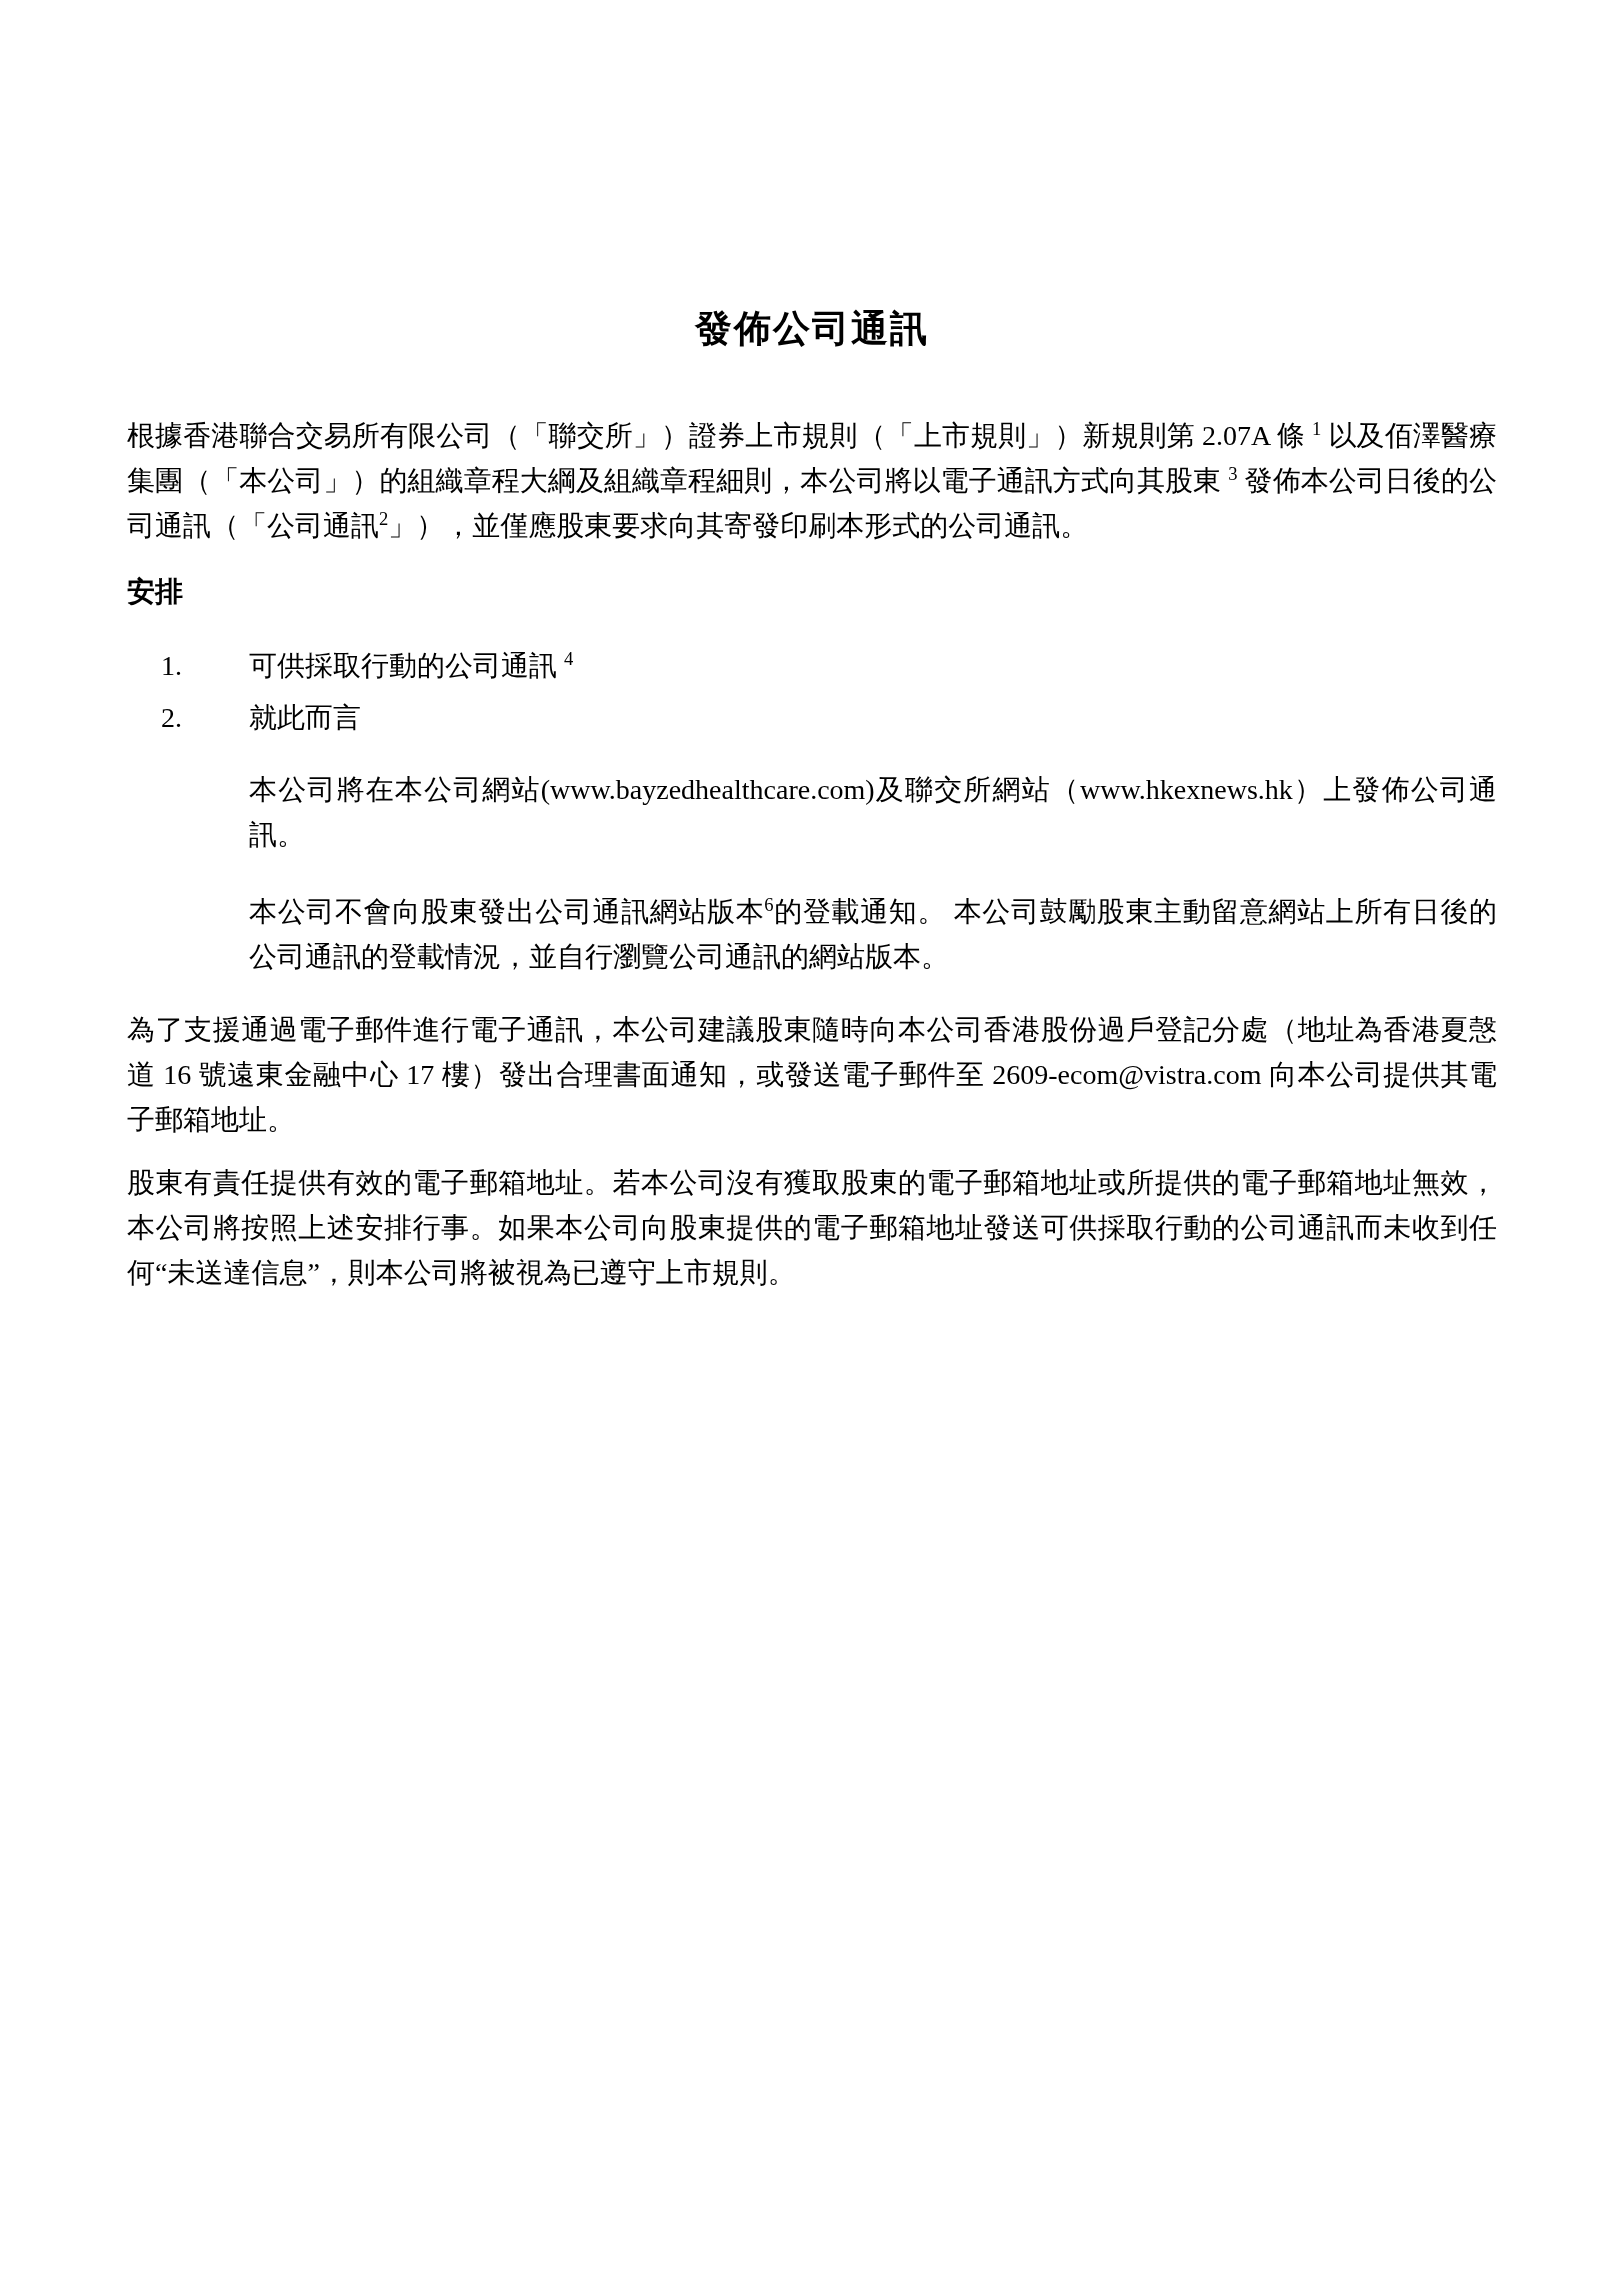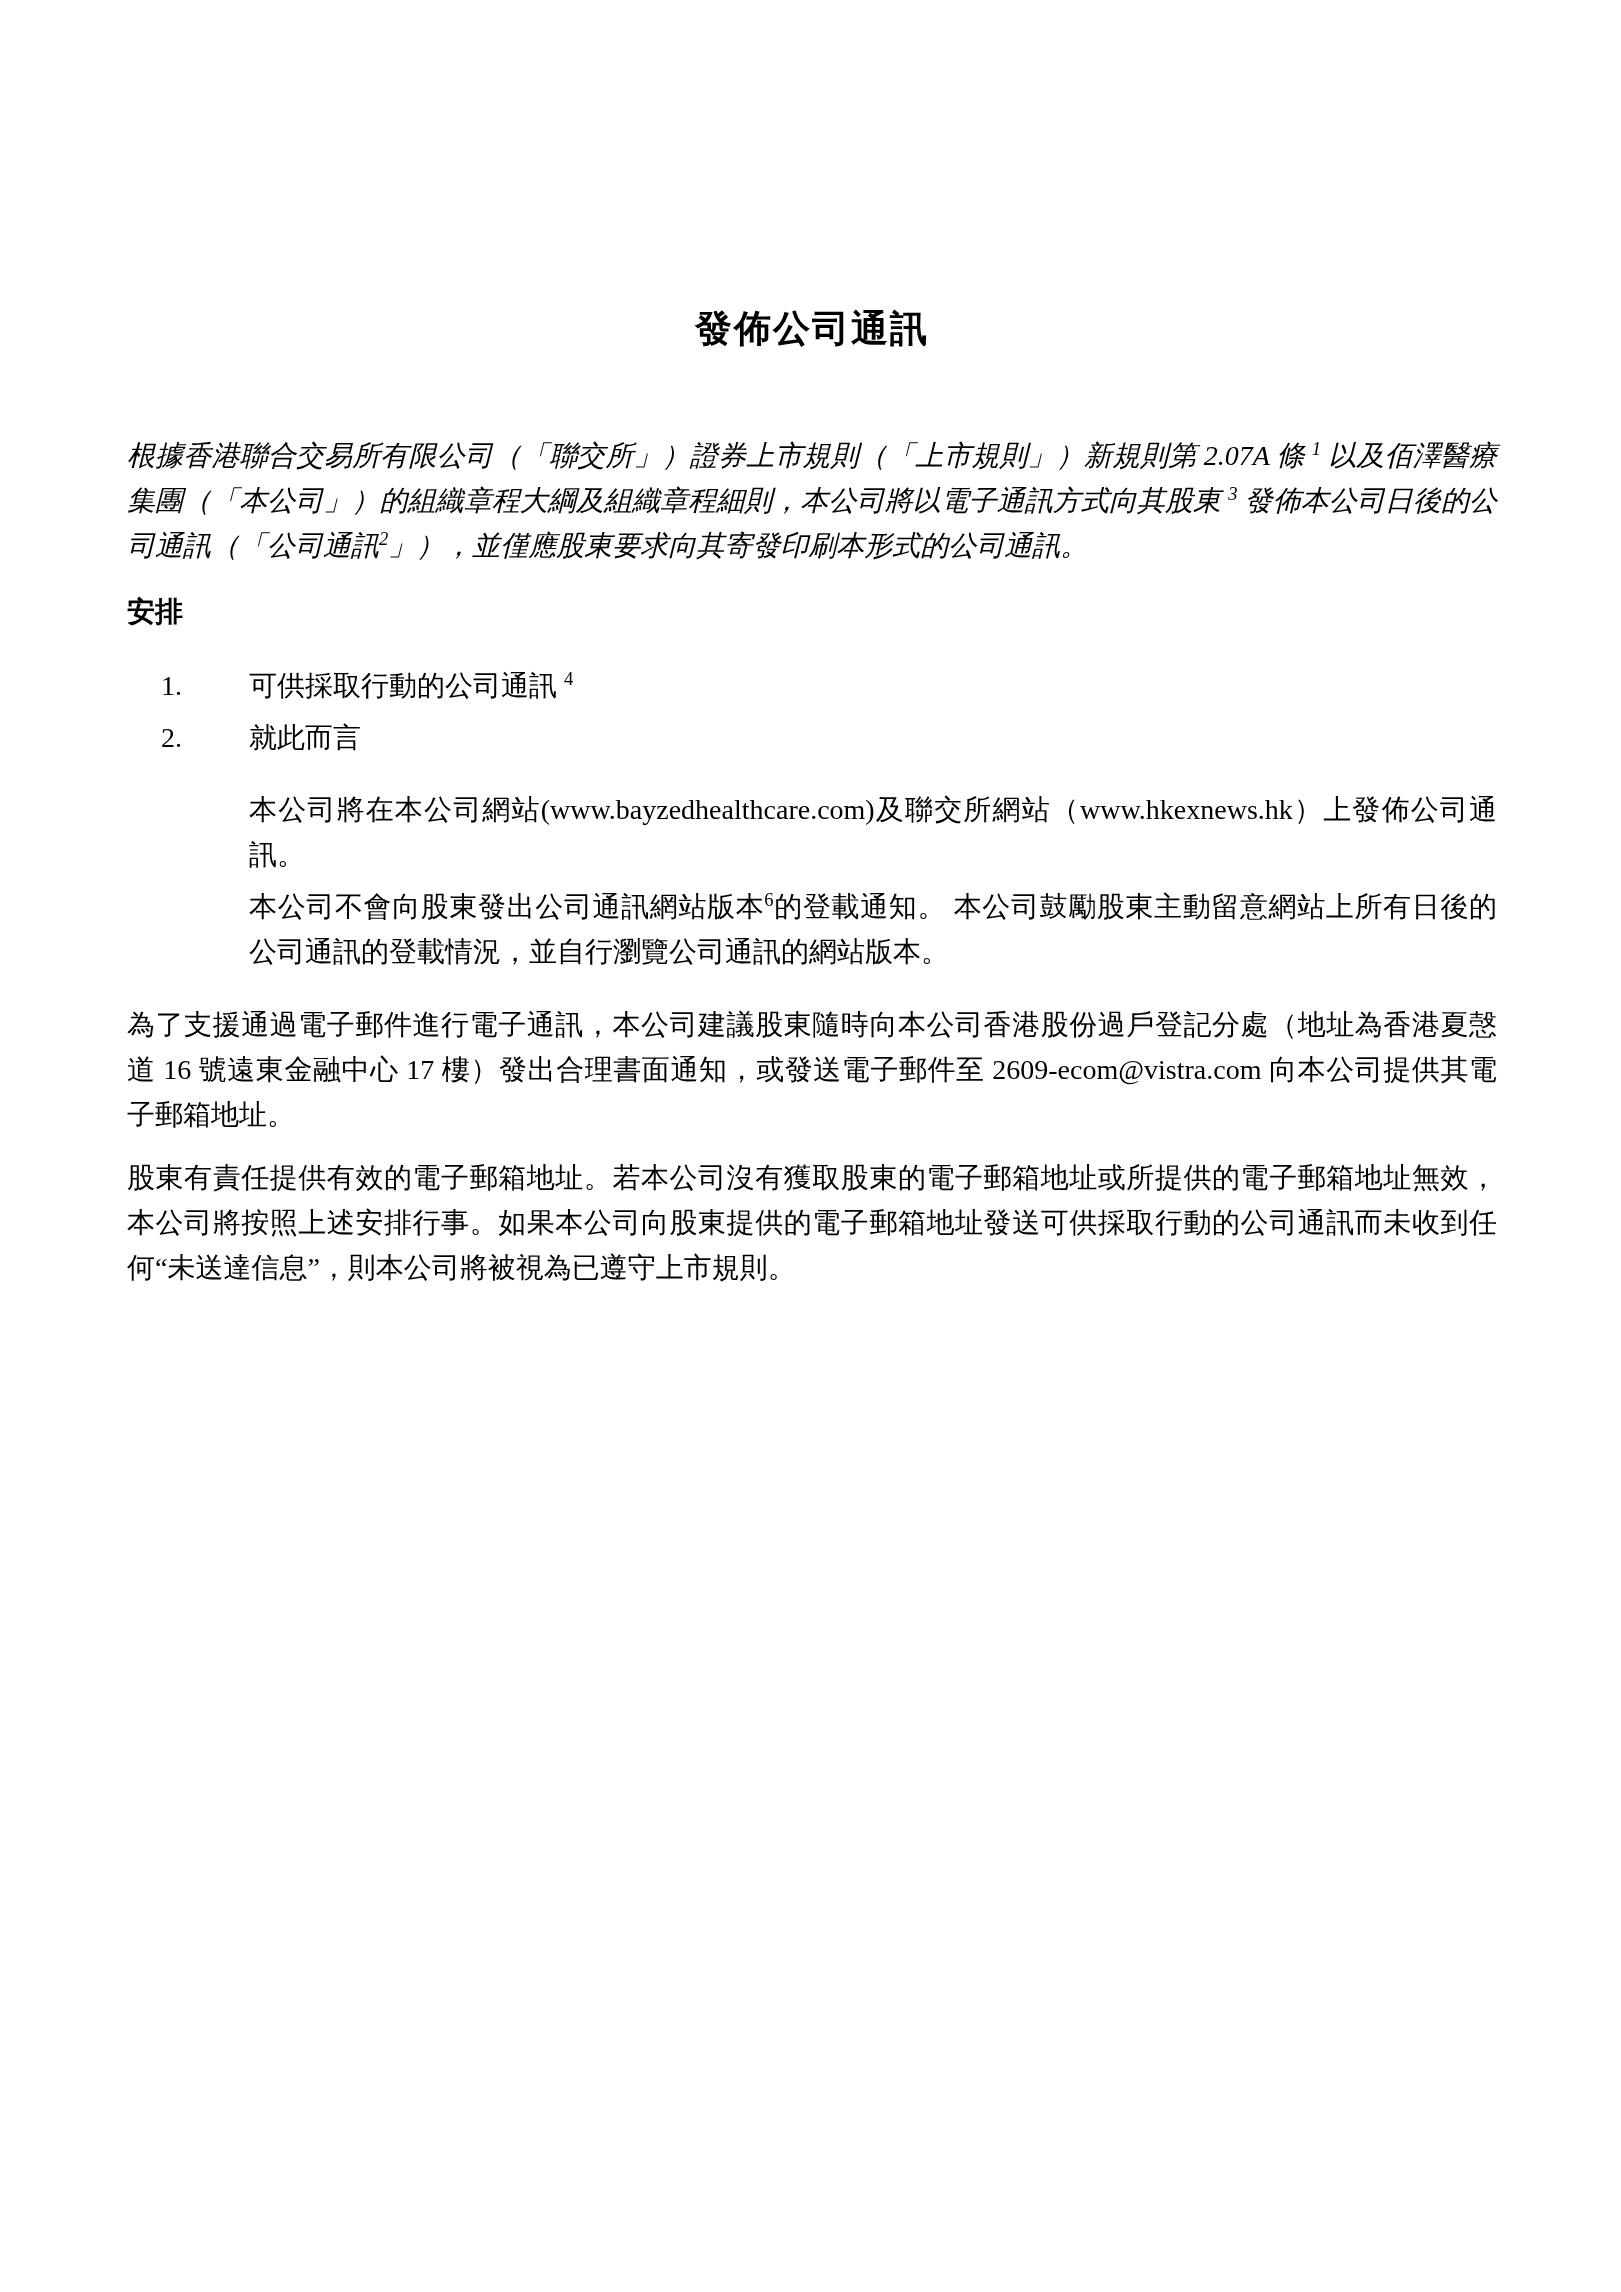--- a/index.html
+++ b/index.html
@@ -27,35 +27,35 @@
   }
   h1.doc-title {
     margin: 304px 0 0 0;
     font-size: 37px;
     line-height: 49px;
     font-weight: 700;
     text-align: center;
     letter-spacing: 2px;
   }
   p { margin: 0; }
-  .p-intro       { margin-top: 80px; font-style: italic; }
+  .p-intro       { margin-top: 60px; }
   .p-effective   { margin-top: 31px; }
   .h-arrangement { margin-top: 20.6px; font-weight: 700; }
   .list-item     { margin-left: 34px; display: flex; }
   .li-1          { margin-top: 29px; }
   .li-2          { margin-top: 7.8px; }
   .item-num {
     width: 88px;
     flex: none;
   }
   .item-content { flex: 1; font-family: Liberation Serif, serif; }
   .item-title { }
   .item-para-1 { margin-top: 28px; }
   .item-para-2 { margin-top: 26.5px; }
-  .item-para-3 { margin-top: 7px; }
+  .item-para-3 { margin-top: 32px; }
   .h-email       { margin-top: 20.6px; font-weight: 700; }
   .p-email       { margin-top: 28px; }
   .p-resp        { margin-top: 18.6px; }
   sup {
     font-size: 18.6px;
     line-height: 0;
     vertical-align: super;
   }
 </style>
 </head>

